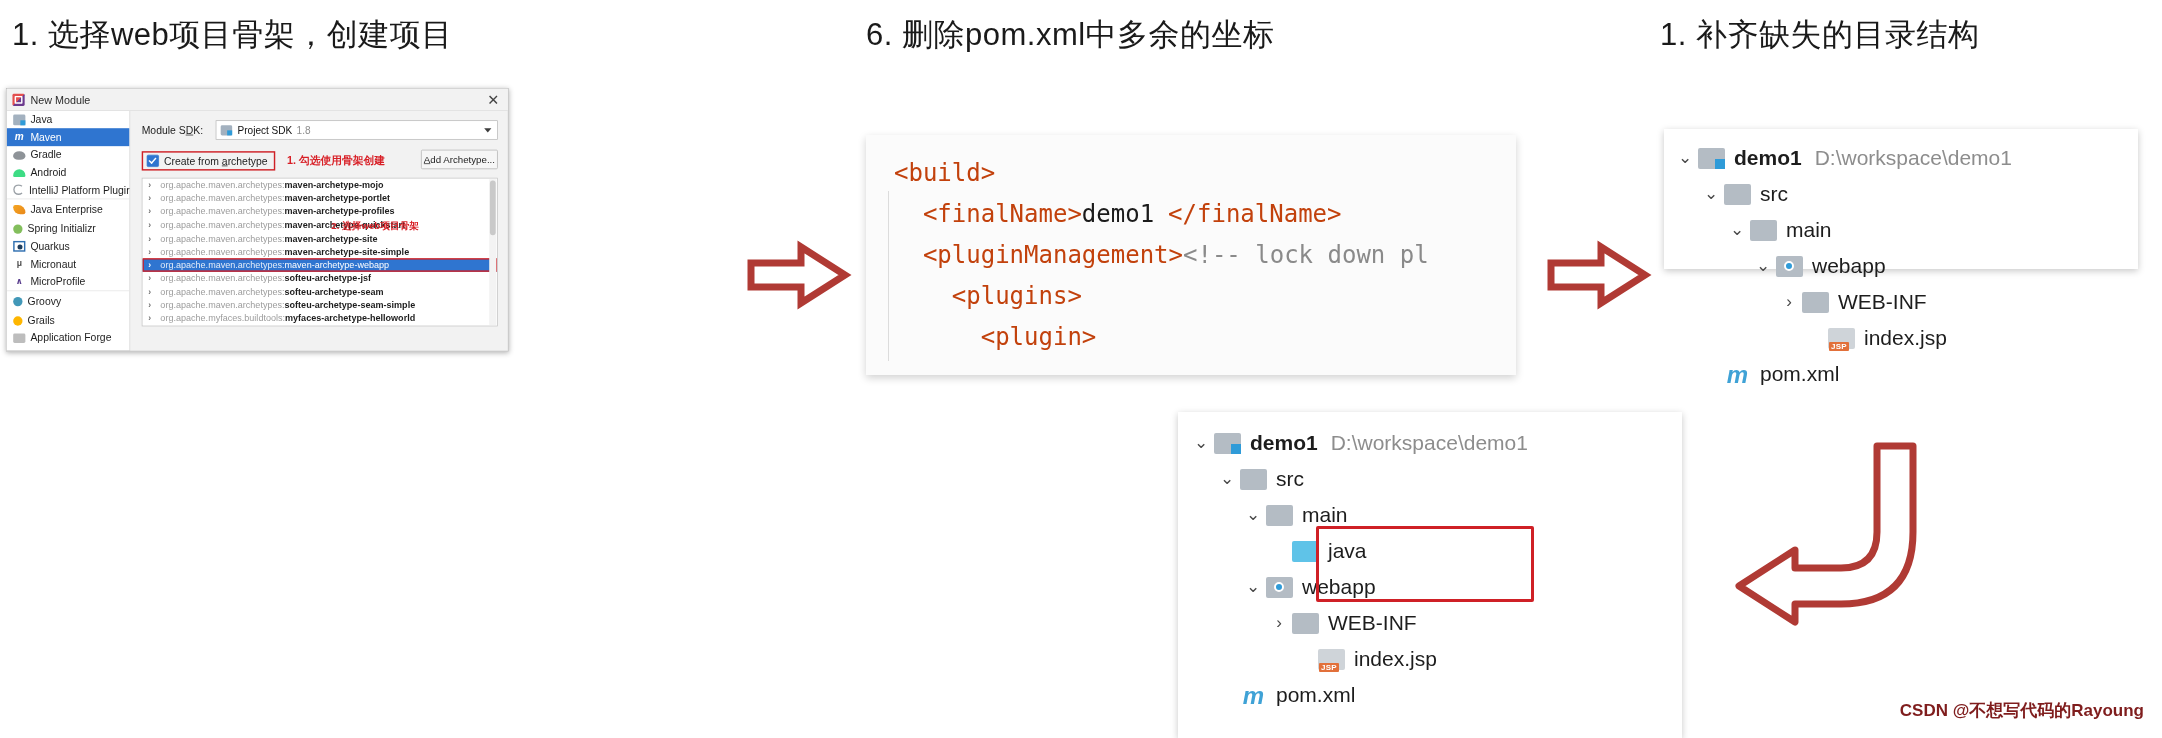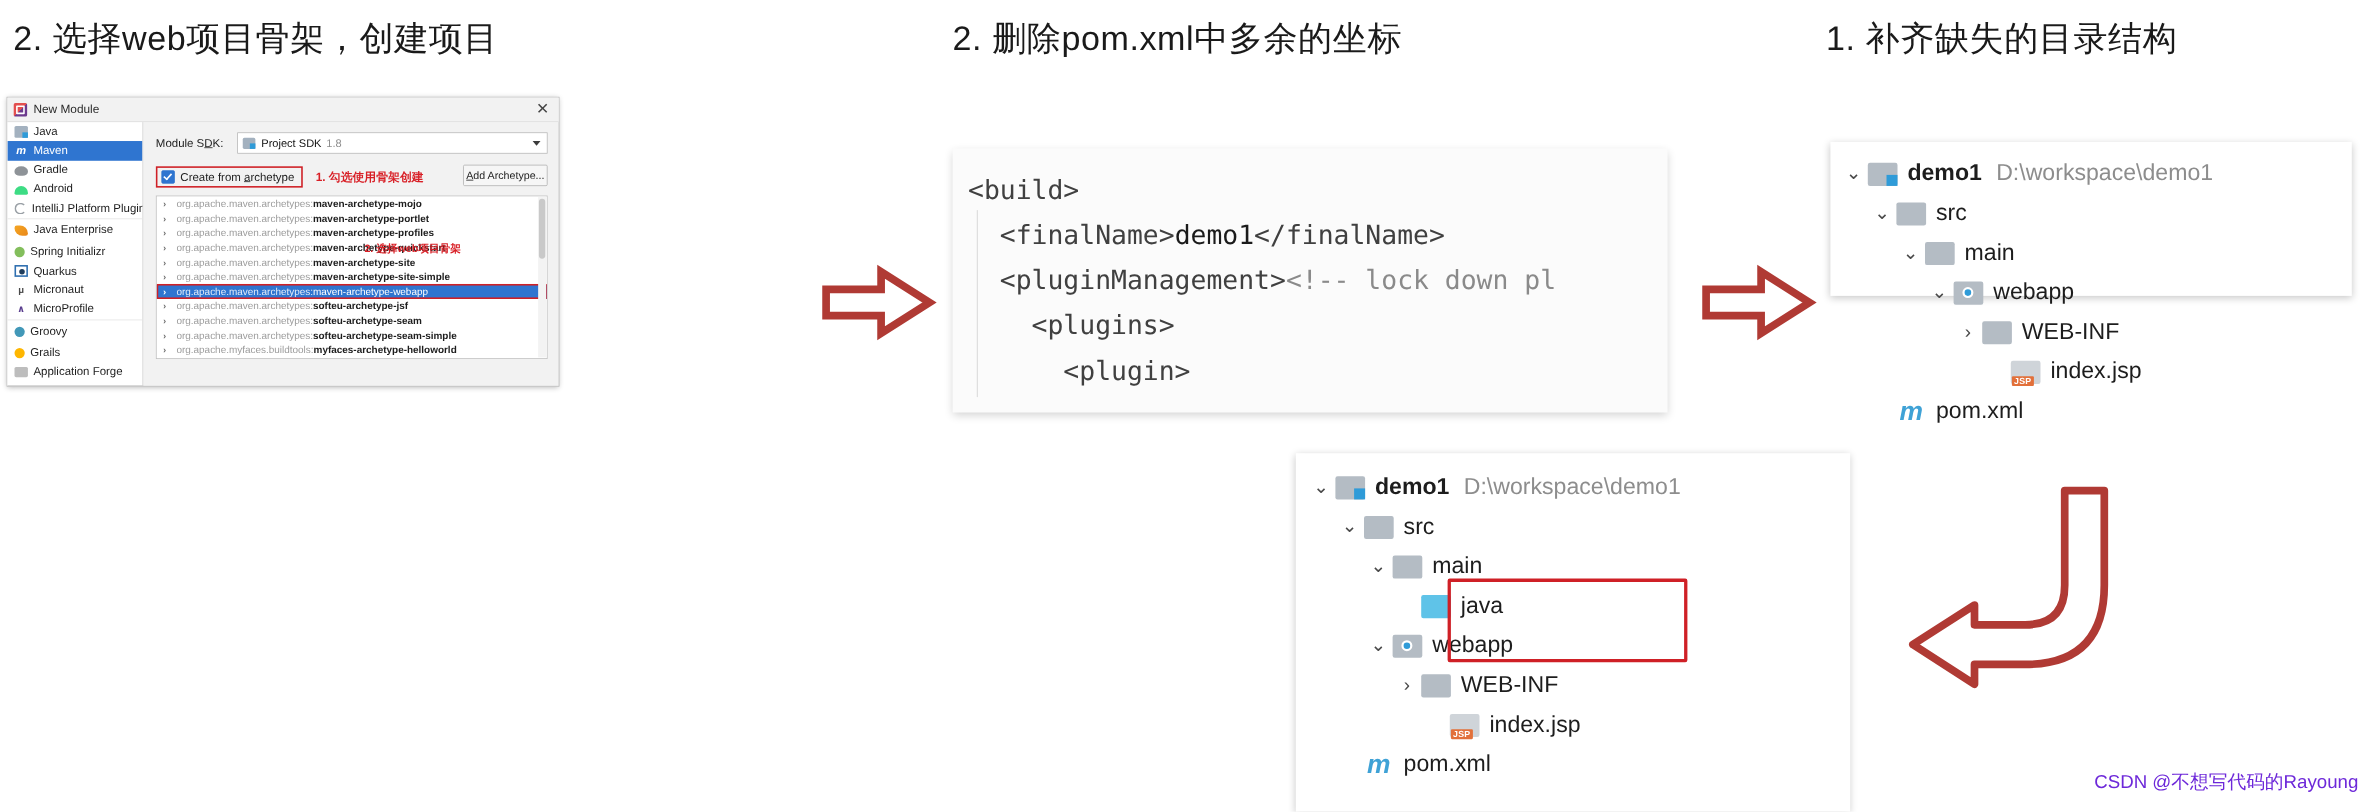--- a/index.html
+++ b/index.html
@@ -154,21 +154,21 @@
   #code-block{
     left:866px;top:135px;width:650px;height:240px;
     background:#fbfbfb;
     box-shadow:0 3px 8px rgba(0,0,0,.18);
     overflow:hidden;
   }
   .code-inner{
     padding:18px 0 0 14px;font-family:"DejaVu Sans Mono","Liberation Mono",monospace;
     font-size:24px;line-height:41px;white-space:pre;
   }
-  .code-inner .t{color:#404040;}
+  .code-inner .t{color:#c2410c;margin-left:14px;}
   .code-inner .p{color:#1b1b1b;}
   .code-inner .c{color:#8a8a8a;}
   .code-guide{
     position:absolute;left:22px;top:56px;width:1px;height:170px;background:#dcdcdc;
   }
 
   
   .tree{font-size:21px;color:#1d1d1d;}
   .tnode{display:flex;align-items:center;height:36px;white-space:nowrap;}
   .tchev{width:26px;flex:none;color:#4a4a4a;font-size:17px;text-align:center;line-height:36px;}
@@ -206,28 +206,28 @@
   #tree-bottom-panel{
     position:absolute;left:1178px;top:412px;width:504px;height:326px;
     background:#fff;box-shadow:0 2px 7px rgba(0,0,0,.22);
   }
   .hl-box{
     position:absolute;border:3.5px solid #cf2026;box-sizing:border-box;border-radius:2px;
   }
 
   
   #watermark{
-    right:18px;bottom:16px;color:#6d28d9;font-size:17px;white-space:nowrap;
+    right:18px;bottom:16px;color:#7f1d1d;font-size:17px;white-space:nowrap;font-weight:bold;
   }
 </style>
 </head>
 <body>
 
-<div class="abs heading" style="left:12px;top:14px;">2. 选择web项目骨架，创建项目</div>
-<div class="abs heading" style="left:866px;top:14px;">2. 删除pom.xml中多余的坐标</div>
+<div class="abs heading" style="left:12px;top:14px;">1. 选择web项目骨架，创建项目</div>
+<div class="abs heading" style="left:866px;top:14px;">6. 删除pom.xml中多余的坐标</div>
 <div class="abs heading" style="left:1660px;top:14px;">1. 补齐缺失的目录结构</div>
 
 <div class="abs" id="new-module-dialog">
 
   <div class="nm-titlebar">
     <span class="nm-title-ico"></span>
     <span class="nm-title-text">New Module</span>
     <span class="nm-close">✕</span>
   </div>
 

